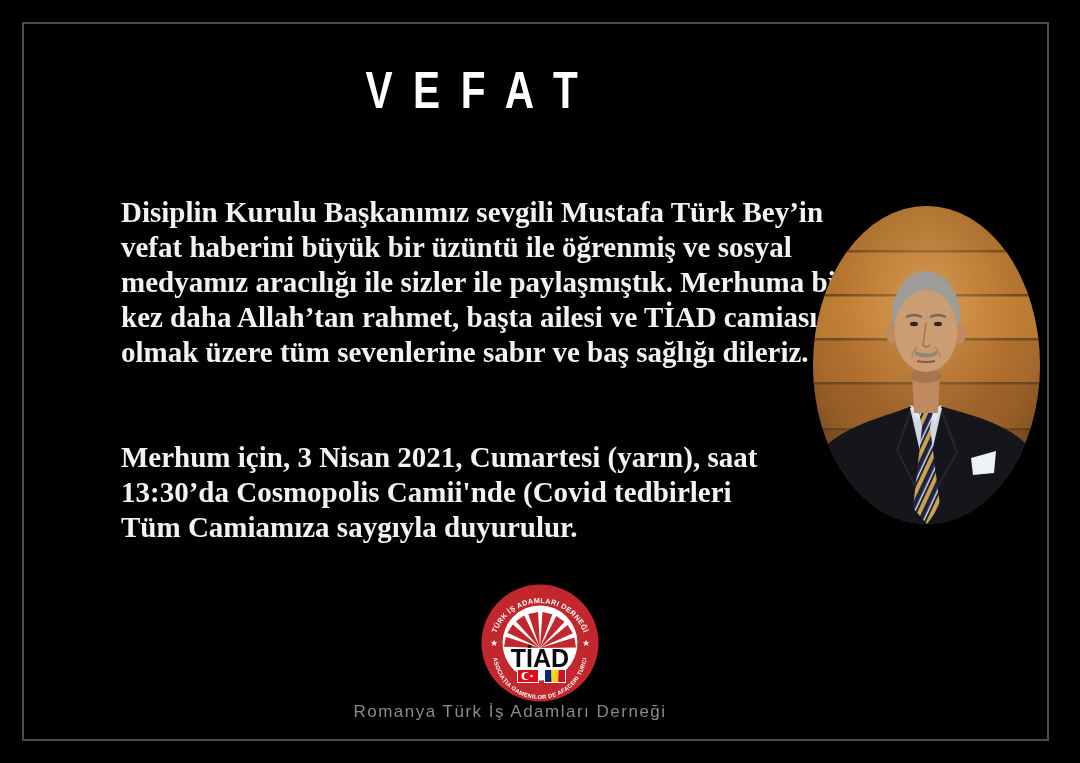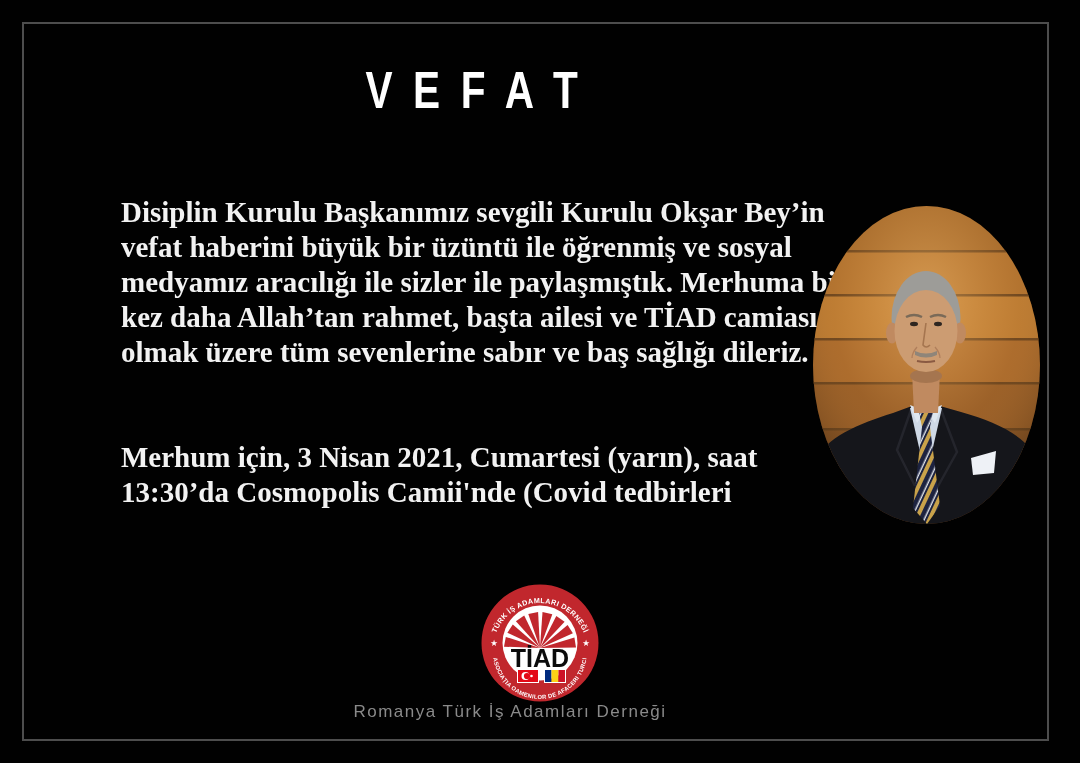--- a/index.html
+++ b/index.html
@@ -40,30 +40,31 @@
 </head>
 <body>
 
 <div class="canvas">
 
   <div class="frame"></div>
 
   <h1 class="title">V E F A T</h1>
 
   <div class="para para1">
-    <div class="line">Disiplin Kurulu Başkanımız sevgili Kurulu Okşar Bey’in</div>
+    <div class="line">Disiplin Kurulu Başkanımız sevgili Mustafa Türk Bey’in</div>
     <div class="line">vefat haberini büyük bir üzüntü ile öğrenmiş ve sosyal</div>
     <div class="line">medyamız aracılığı ile sizler ile paylaşmıştık. Merhuma bir</div>
     <div class="line">kez daha Allah’tan rahmet, başta ailesi ve TİAD camiası</div>
     <div class="line">olmak üzere tüm sevenlerine sabır ve baş sağlığı dileriz.</div>
   </div>
 
   <div class="para para2">
     <div class="line">Merhum için, 3 Nisan 2021, Cumartesi (yarın), saat</div>
     <div class="line">13:30’da Cosmopolis Camii'nde (Covid tedbirleri</div>
+    <div class="line">Tüm Camiamıza saygıyla duyurulur.</div>
   </div>
 
   <div class="photo">
     <svg viewBox="0 0 227 318" xmlns="http://www.w3.org/2000/svg">
       <defs>
         <clipPath id="ovalClip">
             <ellipse cx="113.5" cy="159" rx="113.5" ry="159"></ellipse>
           </clipPath>
         <radialGradient id="woodlight" cx="0.5" cy="0.3" r="0.75">
           <stop offset="0" stop-color="#ffc87a" stop-opacity="0.5"></stop>

